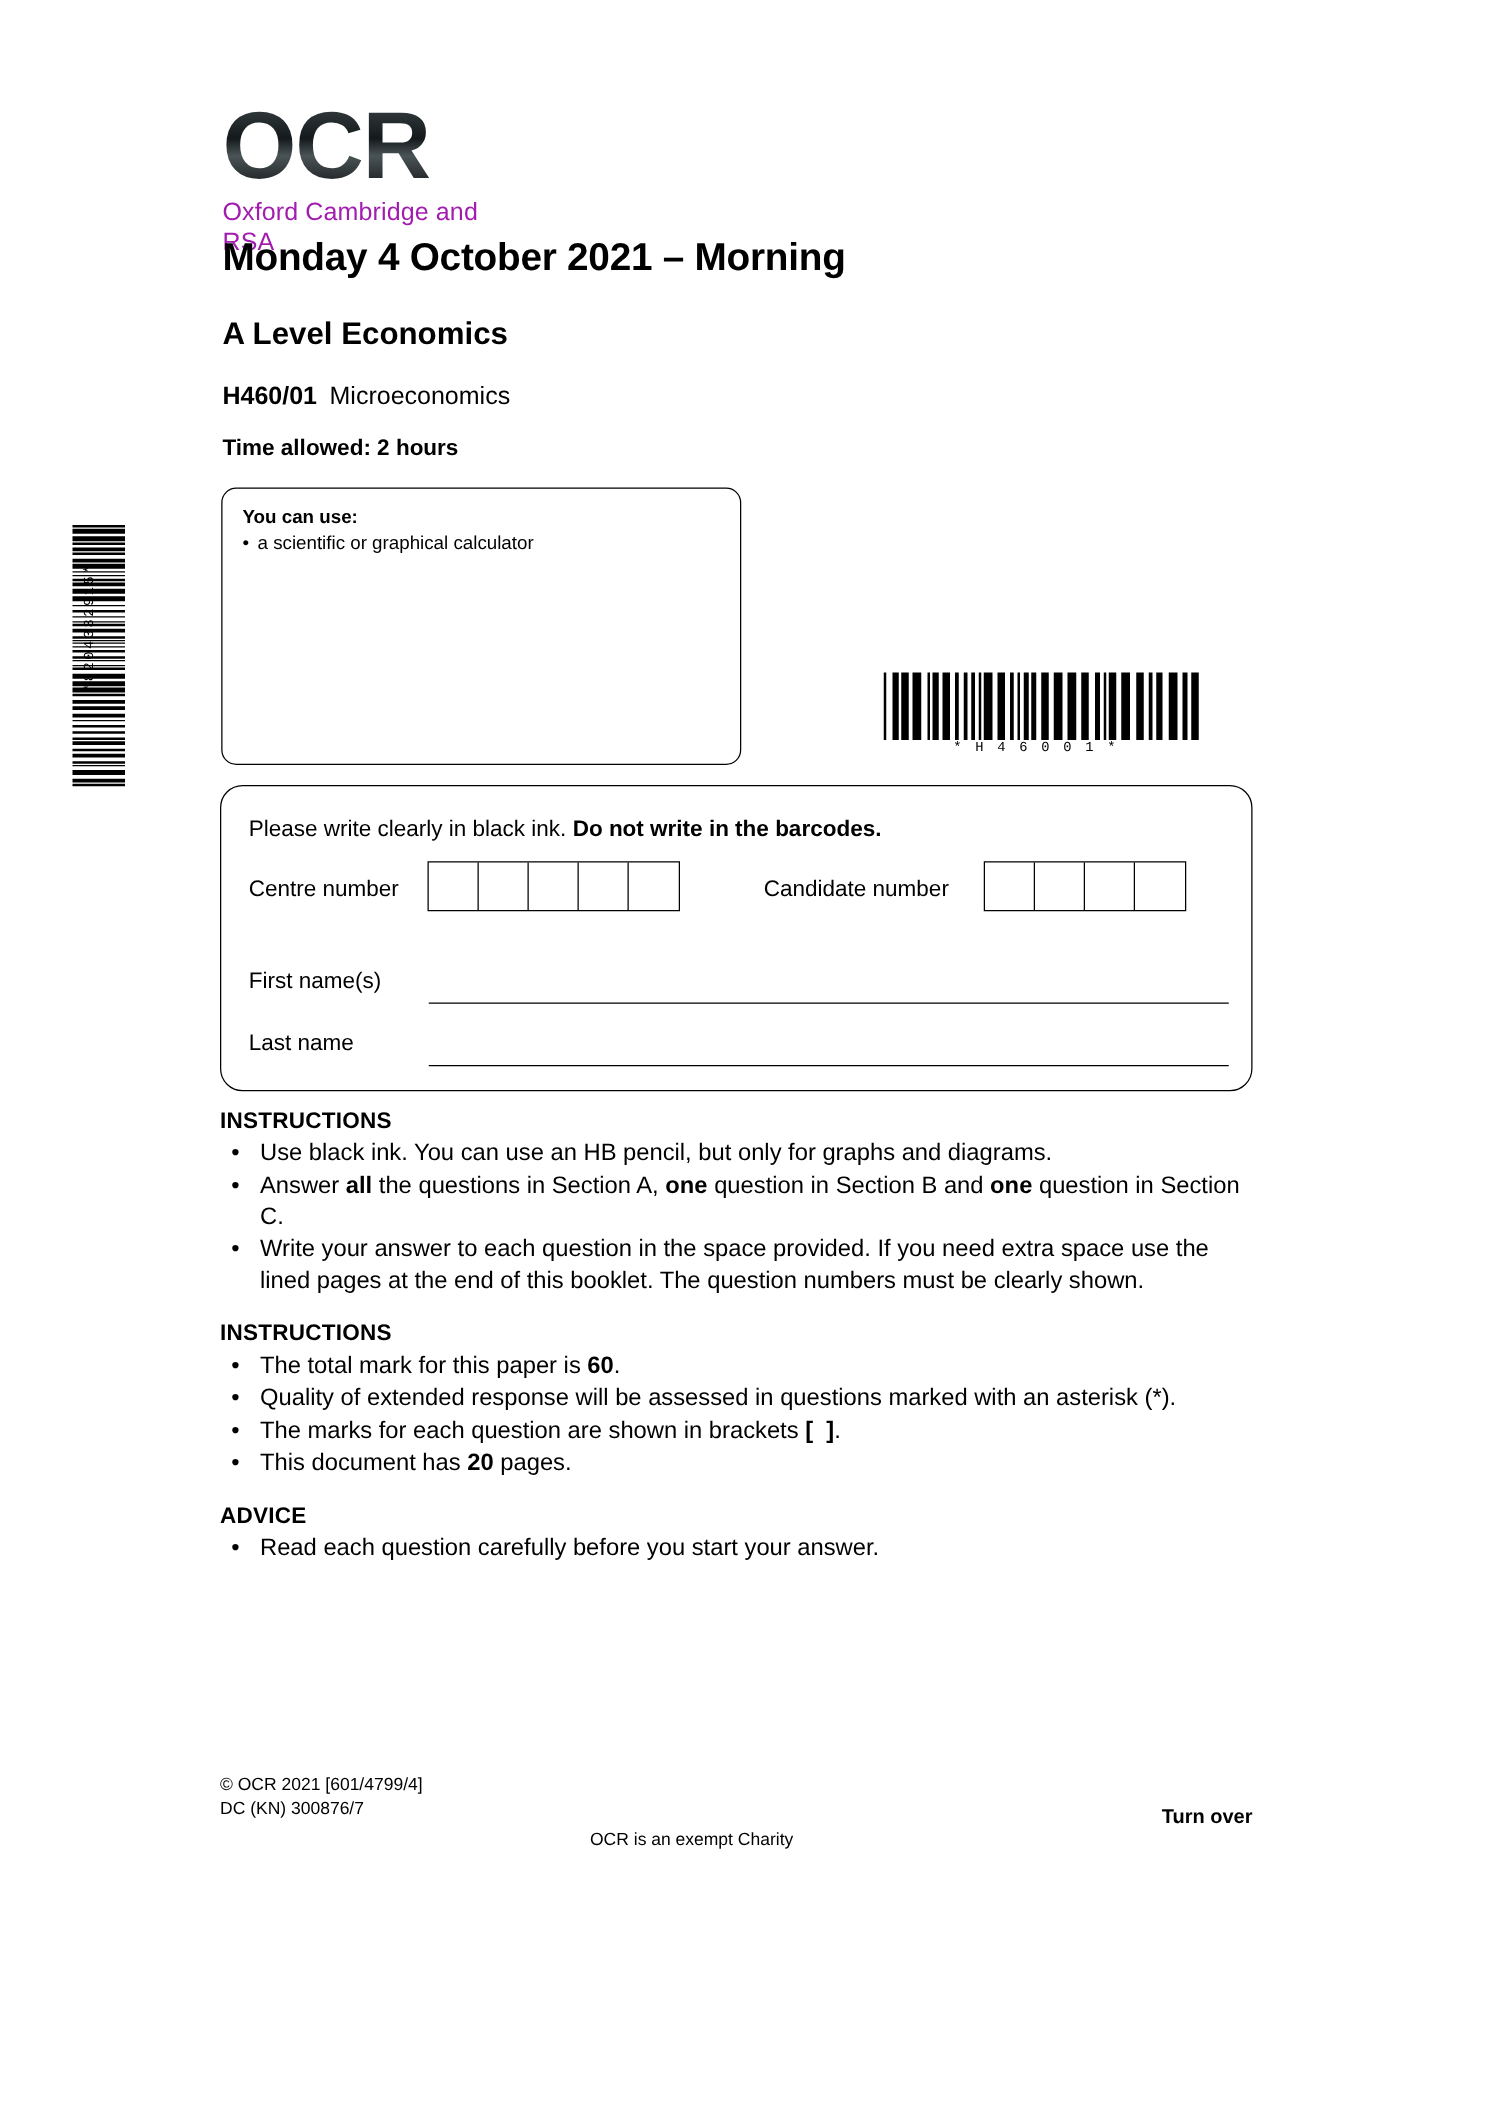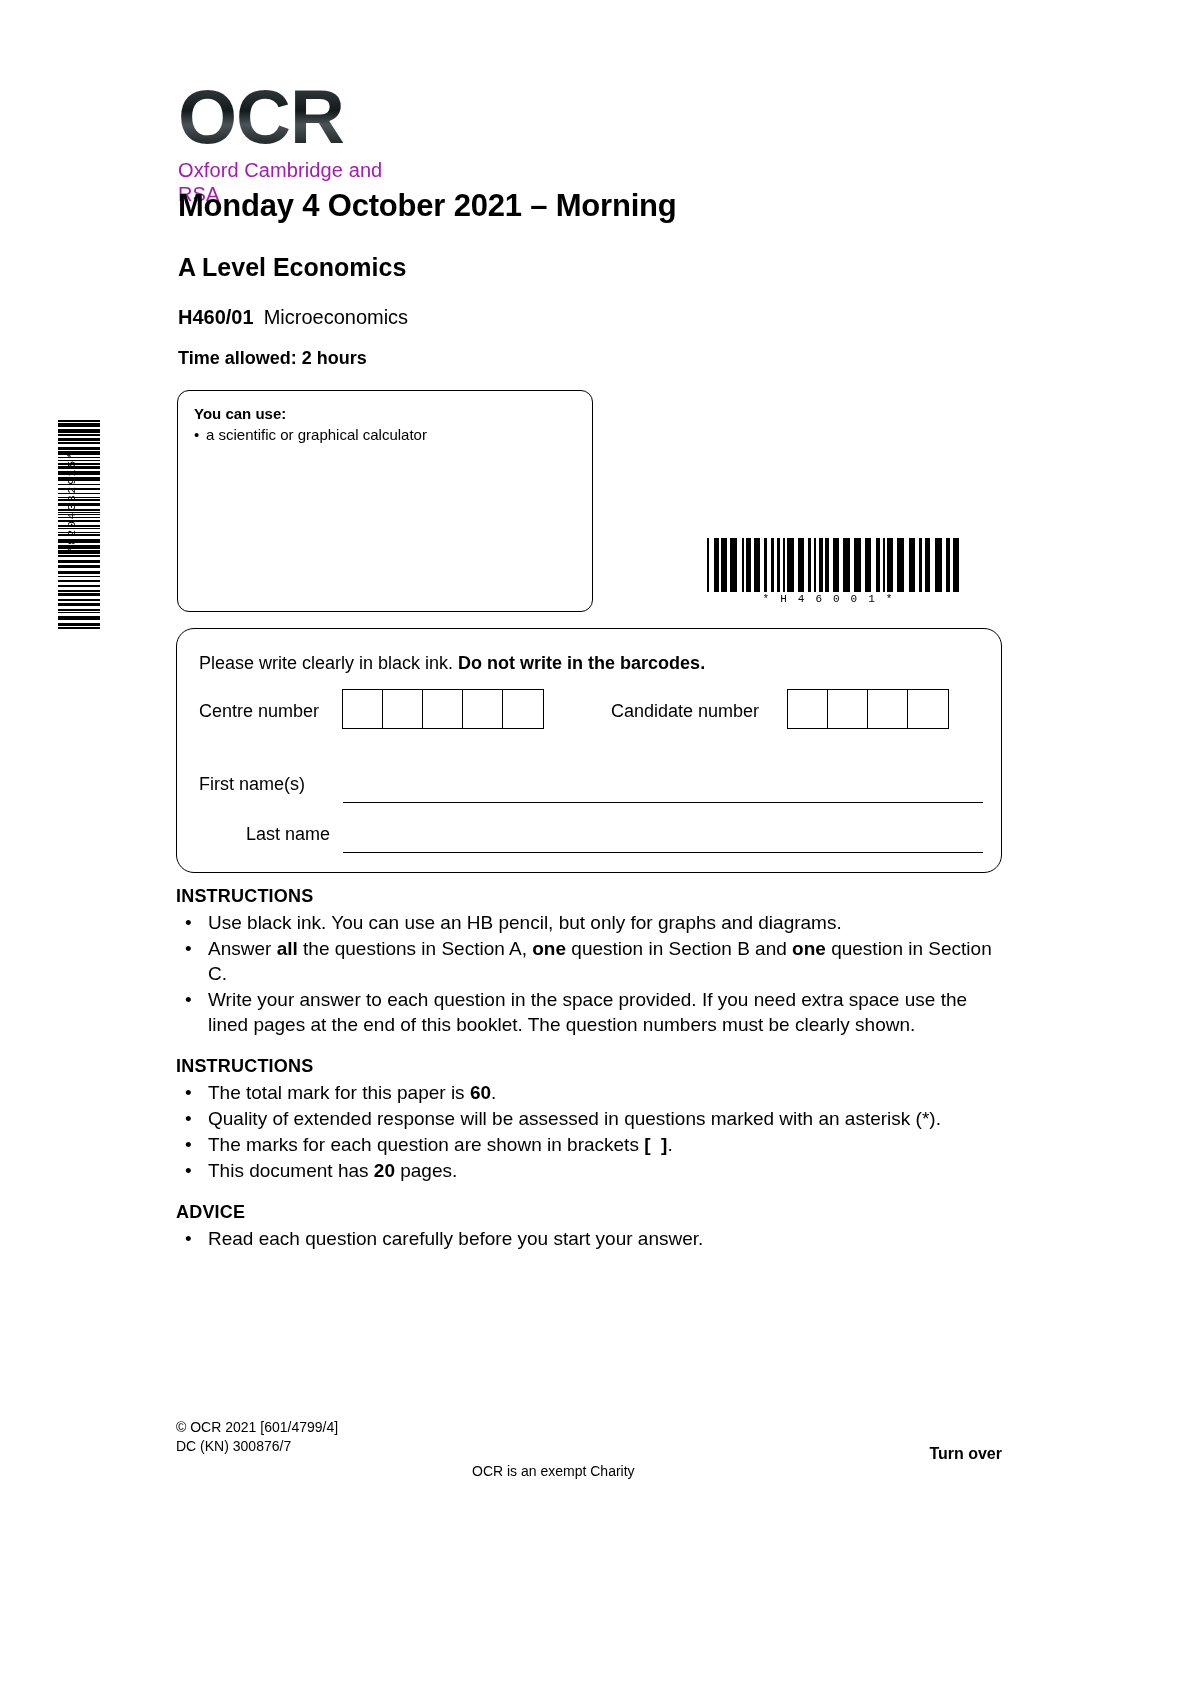--- a/index.html
+++ b/index.html
@@ -394,21 +394,21 @@
   <div class="boxrow" id="candidate-boxes" style="left:610px; top:60px;">
       <div class="cell"></div>
       <div class="cell"></div>
       <div class="cell"></div>
       <div class="cell"></div>
     </div>
 
   <div class="field-label" style="left:22px; top:145px;">First name(s)</div>
   <div class="ruleline" style="left:166px; top:173px; width:640px;"></div>
 
-  <div class="field-label" style="left:22px; top:195px;margin-left:47px;">Last name</div>
+  <div class="field-label" style="left:22px; top:195px;">Last name</div>
   <div class="ruleline" style="left:166px; top:223px; width:640px;"></div>
 </div>
 
 <div class="section-head" style="left:176px; top:886px;">INSTRUCTIONS</div>
 <ul class="bullets" style="left:176px; top:910px;">
   <li>Use black ink. You can use an HB pencil, but only for graphs and diagrams.</li>
   <li>Answer <b>all</b> the questions in Section A, <b>one</b> question in Section B and <b>one</b> question in Section C.</li>
   <li>Write your answer to each question in the space provided. If you need extra space use the lined pages at the end of this booklet. The question numbers must be clearly shown.</li>
 </ul>
 

